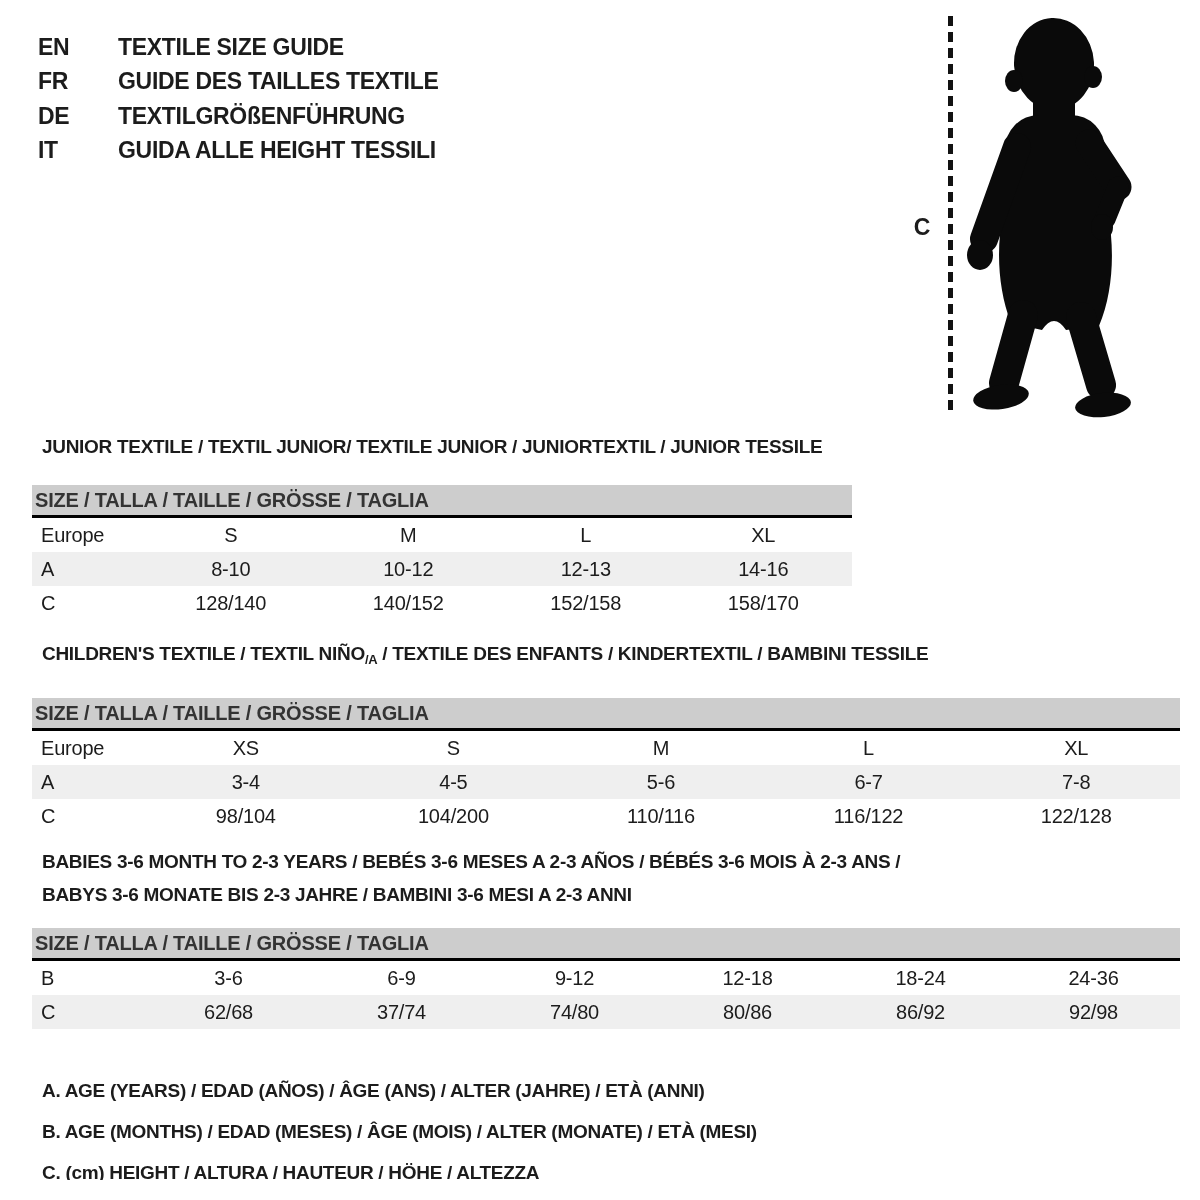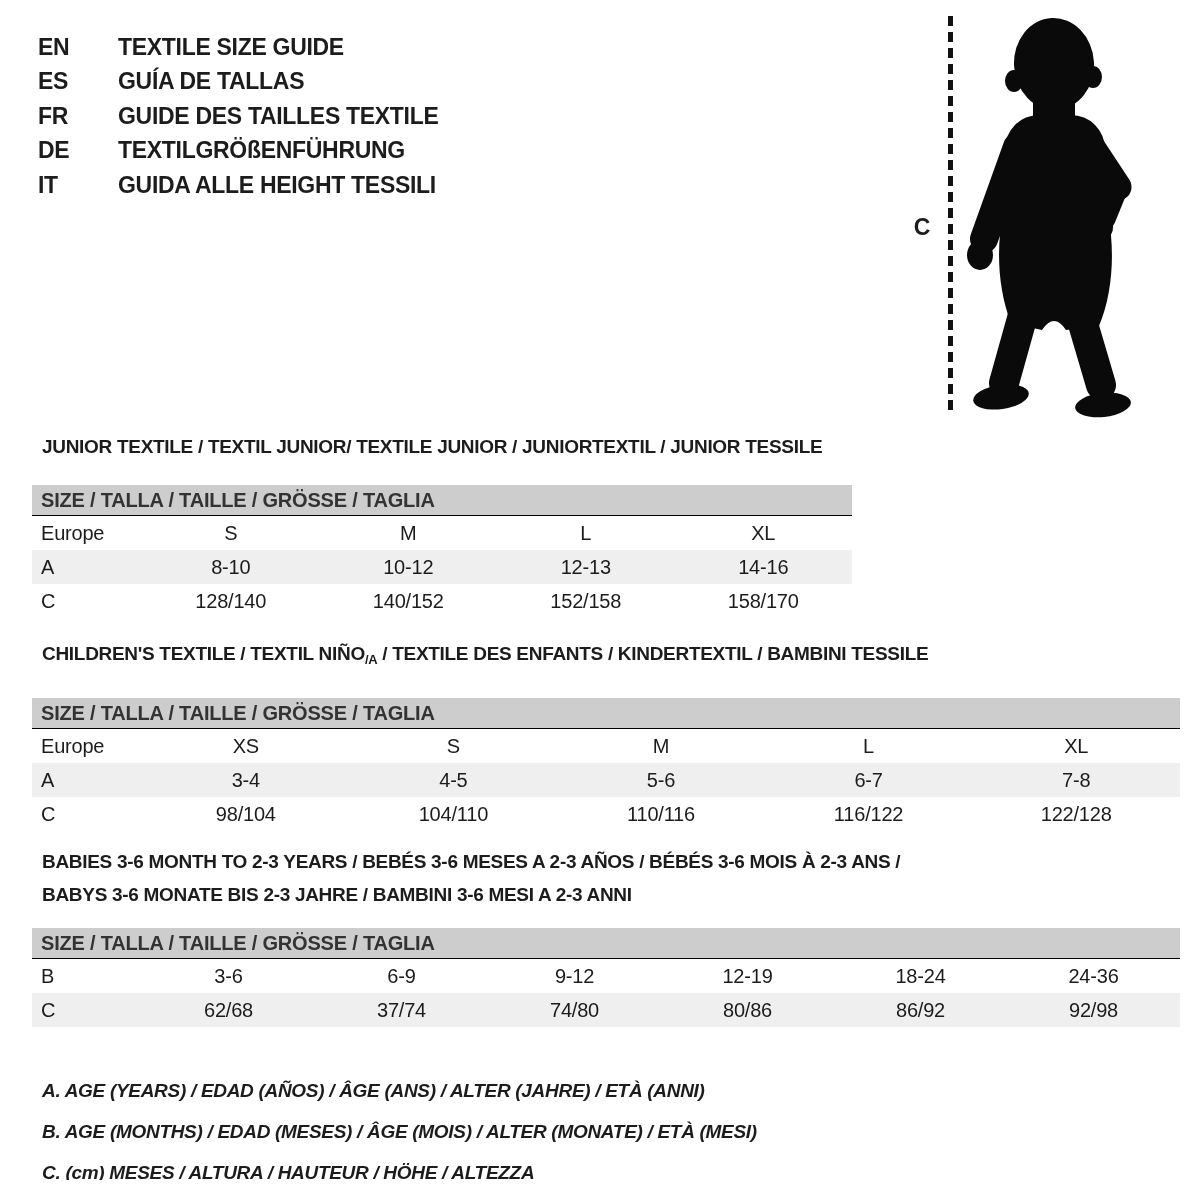--- a/index.html
+++ b/index.html
@@ -29,42 +29,38 @@
   .sec-children{top:637px;width:1148px;}
   .sec-babies{top:845px;width:1148px;}
   .sec-title{font-size:19px;font-weight:bold;line-height:33px;margin-left:10px;letter-spacing:-0.3px;white-space:nowrap;}
   .title-seg{font-weight:bold;}
   .title-sub{font-size:13px;vertical-align:-4px;font-weight:bold;}
   .size-table{border-collapse:collapse;table-layout:fixed;width:100%;margin-top:22px;}
   .sec-babies .size-table{margin-top:17px;}
   .size-table td{font-size:20px;vertical-align:middle;letter-spacing:-0.2px;}
   td.hdr{
     background:var(--hdr);color:#333333;font-weight:bold;height:28px;
-    text-align:left;padding-left:9px;border-bottom:1px solid #000000;
+    text-align:left;padding-left:3px;border-bottom:3px solid #000000;
   }
   td.lbl{text-align:left;padding-left:9px;height:32px;}
   td.cell{text-align:center;height:32px;}
   tr.shade td{background:var(--shade);}
   
-  .notes{position:absolute;left:42px;top:1070px;font-style:italic;}
+  .notes{position:absolute;left:42px;top:1070px;}
   .note-line{font-size:19px;font-weight:bold;line-height:41px;letter-spacing:-0.3px;white-space:nowrap;}
 </style>
 </head>
 <body>
 
 <div class="page">
 
   <div class="lang-block">
       <div class="lang-row">
         <span class="lang-code">EN</span>
         <span class="lang-title">TEXTILE SIZE GUIDE</span>
-      </div>
-      <div class="lang-row">
-        <span class="lang-code">ES</span>
-        <span class="lang-title">GUÍA DE TALLAS</span>
       </div>
       <div class="lang-row">
         <span class="lang-code">FR</span>
         <span class="lang-title">GUIDE DES TAILLES TEXTILE</span>
       </div>
       <div class="lang-row">
         <span class="lang-code">DE</span>
         <span class="lang-title">TEXTILGRÖßENFÜHRUNG</span>
       </div>
       <div class="lang-row">
@@ -170,21 +166,21 @@
               <td class="lbl">A</td>
               <td class="cell">3-4</td>
               <td class="cell">4-5</td>
               <td class="cell">5-6</td>
               <td class="cell">6-7</td>
               <td class="cell">7-8</td>
             </tr>
             <tr>
               <td class="lbl">C</td>
               <td class="cell">98/104</td>
-              <td class="cell">104/110</td>
+              <td class="cell">104/200</td>
               <td class="cell">110/116</td>
               <td class="cell">116/122</td>
               <td class="cell">122/128</td>
             </tr>
           </tbody>
         </table>
       </div>
       <div class="section sec-babies">
         <div class="sec-title">
           <div class="title-line"><span class="title-seg">BABIES 3-6 MONTH TO 2-3 YEARS / BEBÉS 3-6 MESES A 2-3 AÑOS / BÉBÉS 3-6 MOIS À 2-3 ANS /</span></div>
@@ -202,37 +198,37 @@
           </colgroup>
           <tbody>
             <tr class="hdr-row">
               <td class="hdr" colspan="7">SIZE / TALLA / TAILLE / GRÖSSE / TAGLIA</td>
             </tr>
             <tr>
               <td class="lbl">B</td>
               <td class="cell">3-6</td>
               <td class="cell">6-9</td>
               <td class="cell">9-12</td>
-              <td class="cell">12-19</td>
+              <td class="cell">12-18</td>
               <td class="cell">18-24</td>
               <td class="cell">24-36</td>
             </tr>
             <tr class="shade">
               <td class="lbl">C</td>
               <td class="cell">62/68</td>
               <td class="cell">37/74</td>
               <td class="cell">74/80</td>
               <td class="cell">80/86</td>
               <td class="cell">86/92</td>
               <td class="cell">92/98</td>
             </tr>
           </tbody>
         </table>
       </div>
     </div>
 
   <div class="notes">
       <div class="note-line">A. AGE (YEARS) / EDAD (AÑOS) / ÂGE (ANS) / ALTER (JAHRE) / ETÀ (ANNI)</div>
       <div class="note-line">B. AGE (MONTHS) / EDAD (MESES) / ÂGE (MOIS) / ALTER (MONATE) / ETÀ (MESI)</div>
-      <div class="note-line">C. (cm) MESES / ALTURA / HAUTEUR / HÖHE / ALTEZZA</div>
+      <div class="note-line">C. (cm) HEIGHT / ALTURA / HAUTEUR / HÖHE / ALTEZZA</div>
     </div>
 
 </div>
 
 </body></html>

